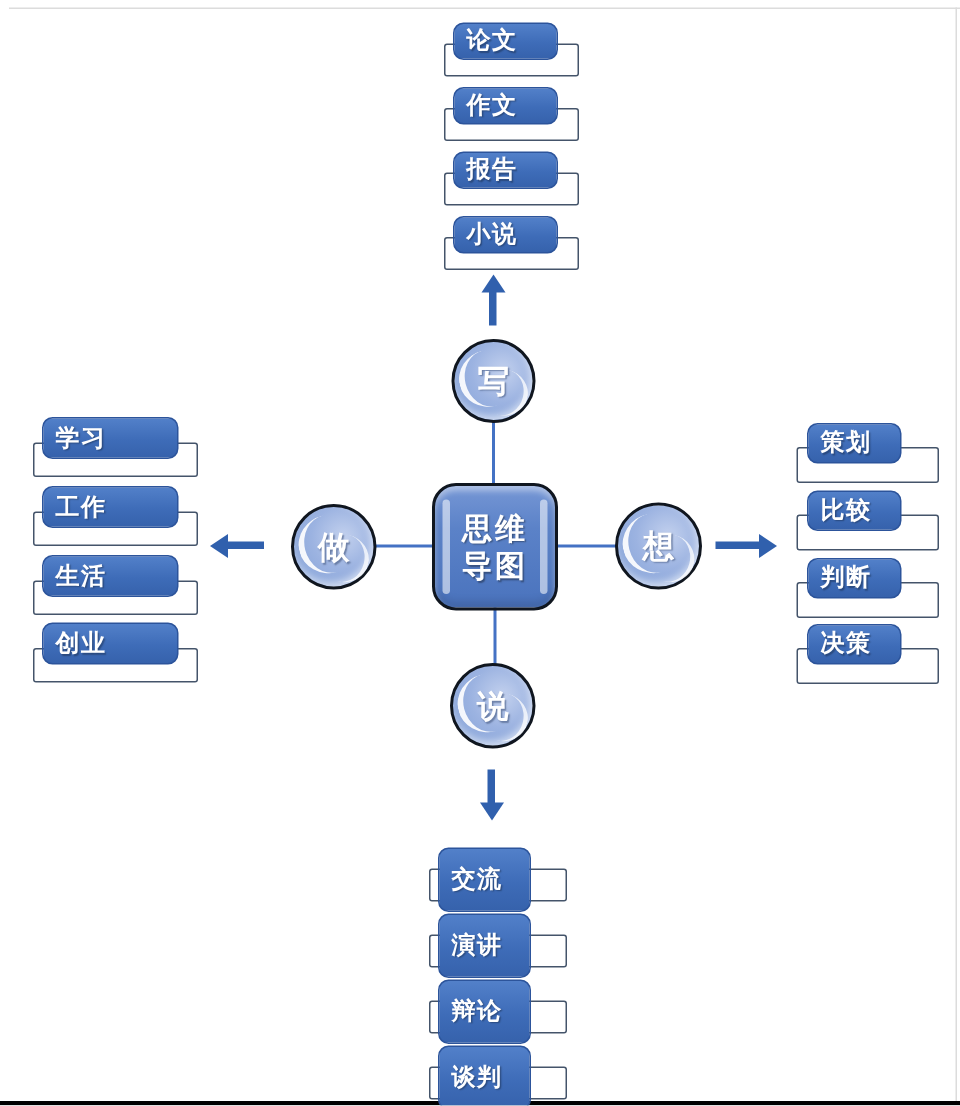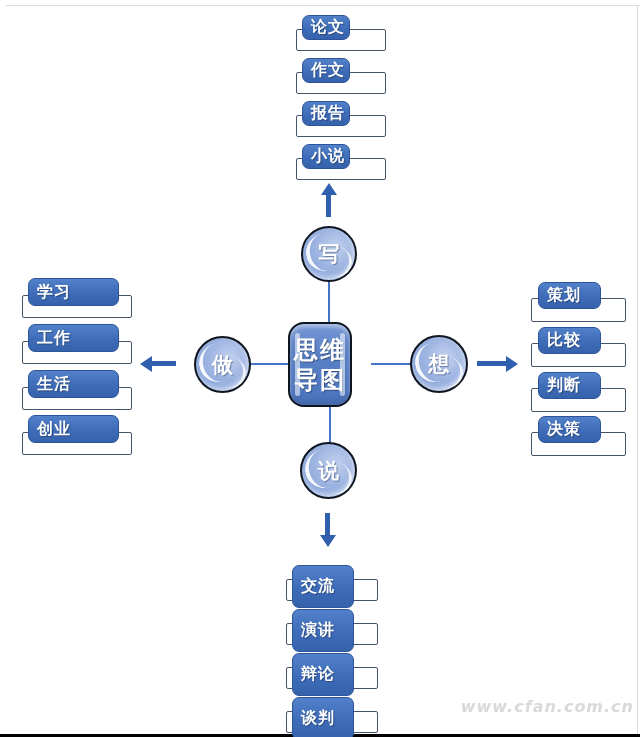--- a/index.html
+++ b/index.html
@@ -23,25 +23,25 @@
   .arrow-up .head    { left:0; top:0; border-left:8px solid transparent; border-right:8px solid transparent; border-bottom:12px solid #3060ad; }
   .arrow-down .shaft { left:5px;  top:0;    width:5px;  height:23px; }
   .arrow-down .head  { left:0; bottom:0; border-left:8px solid transparent; border-right:8px solid transparent; border-top:12px solid #3060ad; }
   .arrow-left .shaft { left:11px; top:5px;  width:25px; height:5px; }
   .arrow-left .head  { left:0; top:0; border-top:8px solid transparent; border-bottom:8px solid transparent; border-right:12px solid #3060ad; }
   .arrow-right .shaft{ left:0;    top:5px;  width:29px; height:5px; }
   .arrow-right .head { right:0; top:0; border-top:8px solid transparent; border-bottom:8px solid transparent; border-left:12px solid #3060ad; }
 
   
   .center-node {
-    position:absolute; left:288px; top:322px; width:64px; height:85px;
+    position:absolute; left:288px; top:322px; width:84px; height:85px;
     background:linear-gradient(180deg,#7697d5 0%,#5b82c8 35%,#4a73bd 100%);
     border:2.5px solid #10161f; border-radius:16px; box-sizing:border-box;
     display:flex; flex-direction:column; align-items:center; justify-content:center;
-    color:#fff; font-weight:bold; font-size:24px; line-height:1.25; letter-spacing:2px;
+    color:#fff; font-weight:bold; font-size:20px; line-height:1.25; letter-spacing:2px;
     text-shadow:1px 1px 1px rgba(0,0,0,.35);
     box-shadow:inset 0 3px 4px rgba(255,255,255,.45), inset 0 -4px 6px rgba(0,0,0,.12);
   }
   .center-node::before, .center-node::after {
     content:""; position:absolute; top:9px; bottom:9px; width:5px;
     background:rgba(255,255,255,.55); border-radius:4px;
   }
   .center-node::before { left:5px; }
   .center-node::after  { right:5px; }
 
@@ -73,21 +73,21 @@
     background:transparent; box-sizing:border-box;
   }
   .leaf-box {
     position:absolute; left:0; top:0;
     background:linear-gradient(180deg,#5280c9 0%,#3e6cb8 55%,#3662ac 100%);
     border:1.5px solid #2c549b; border-radius:7px; box-sizing:border-box;
     color:#fff; font-weight:bold; font-size:16px;
     display:flex; align-items:center; padding-left:8px;
     text-shadow:1px 1px 1px rgba(0,0,0,.3); letter-spacing:1px;
   }
-  .b-top .leaf-box    { width:48px; height:25px; }
+  .b-top .leaf-box    { width:70px; height:25px; }
   .b-top .leaf-outline{ left:-6px; top:14px; width:90px; height:22px; }
   .b-left .leaf-box    { width:91px; height:28px; }
   .b-left .leaf-outline{ left:-6px; top:17px; width:110px; height:23px; }
   .b-right .leaf-box    { width:63px; height:27px;text-align:right; }
   .b-right .leaf-outline{ left:-7px; top:16px; width:95px; height:24px; }
   .b-bottom .leaf-box    { width:62px; height:43px; }
   .b-bottom .leaf-outline{ left:-6px; top:14px; width:92px; height:22px; }
 
   .watermark {
     position:absolute; right:6px; top:697px; color:#d9d9d9;
@@ -204,14 +204,13 @@
   </div>
   <div class="leaf b-bottom" style="left:292px; top:653px;">
     <div class="leaf-outline"></div>
     <div class="leaf-box">辩论</div>
   </div>
   <div class="leaf b-bottom" style="left:292px; top:697px;">
     <div class="leaf-outline"></div>
     <div class="leaf-box">谈判</div>
   </div>
 
-  <div class="watermark">www.cfan.com.cn</div>
 </div>
 
 </body></html>

